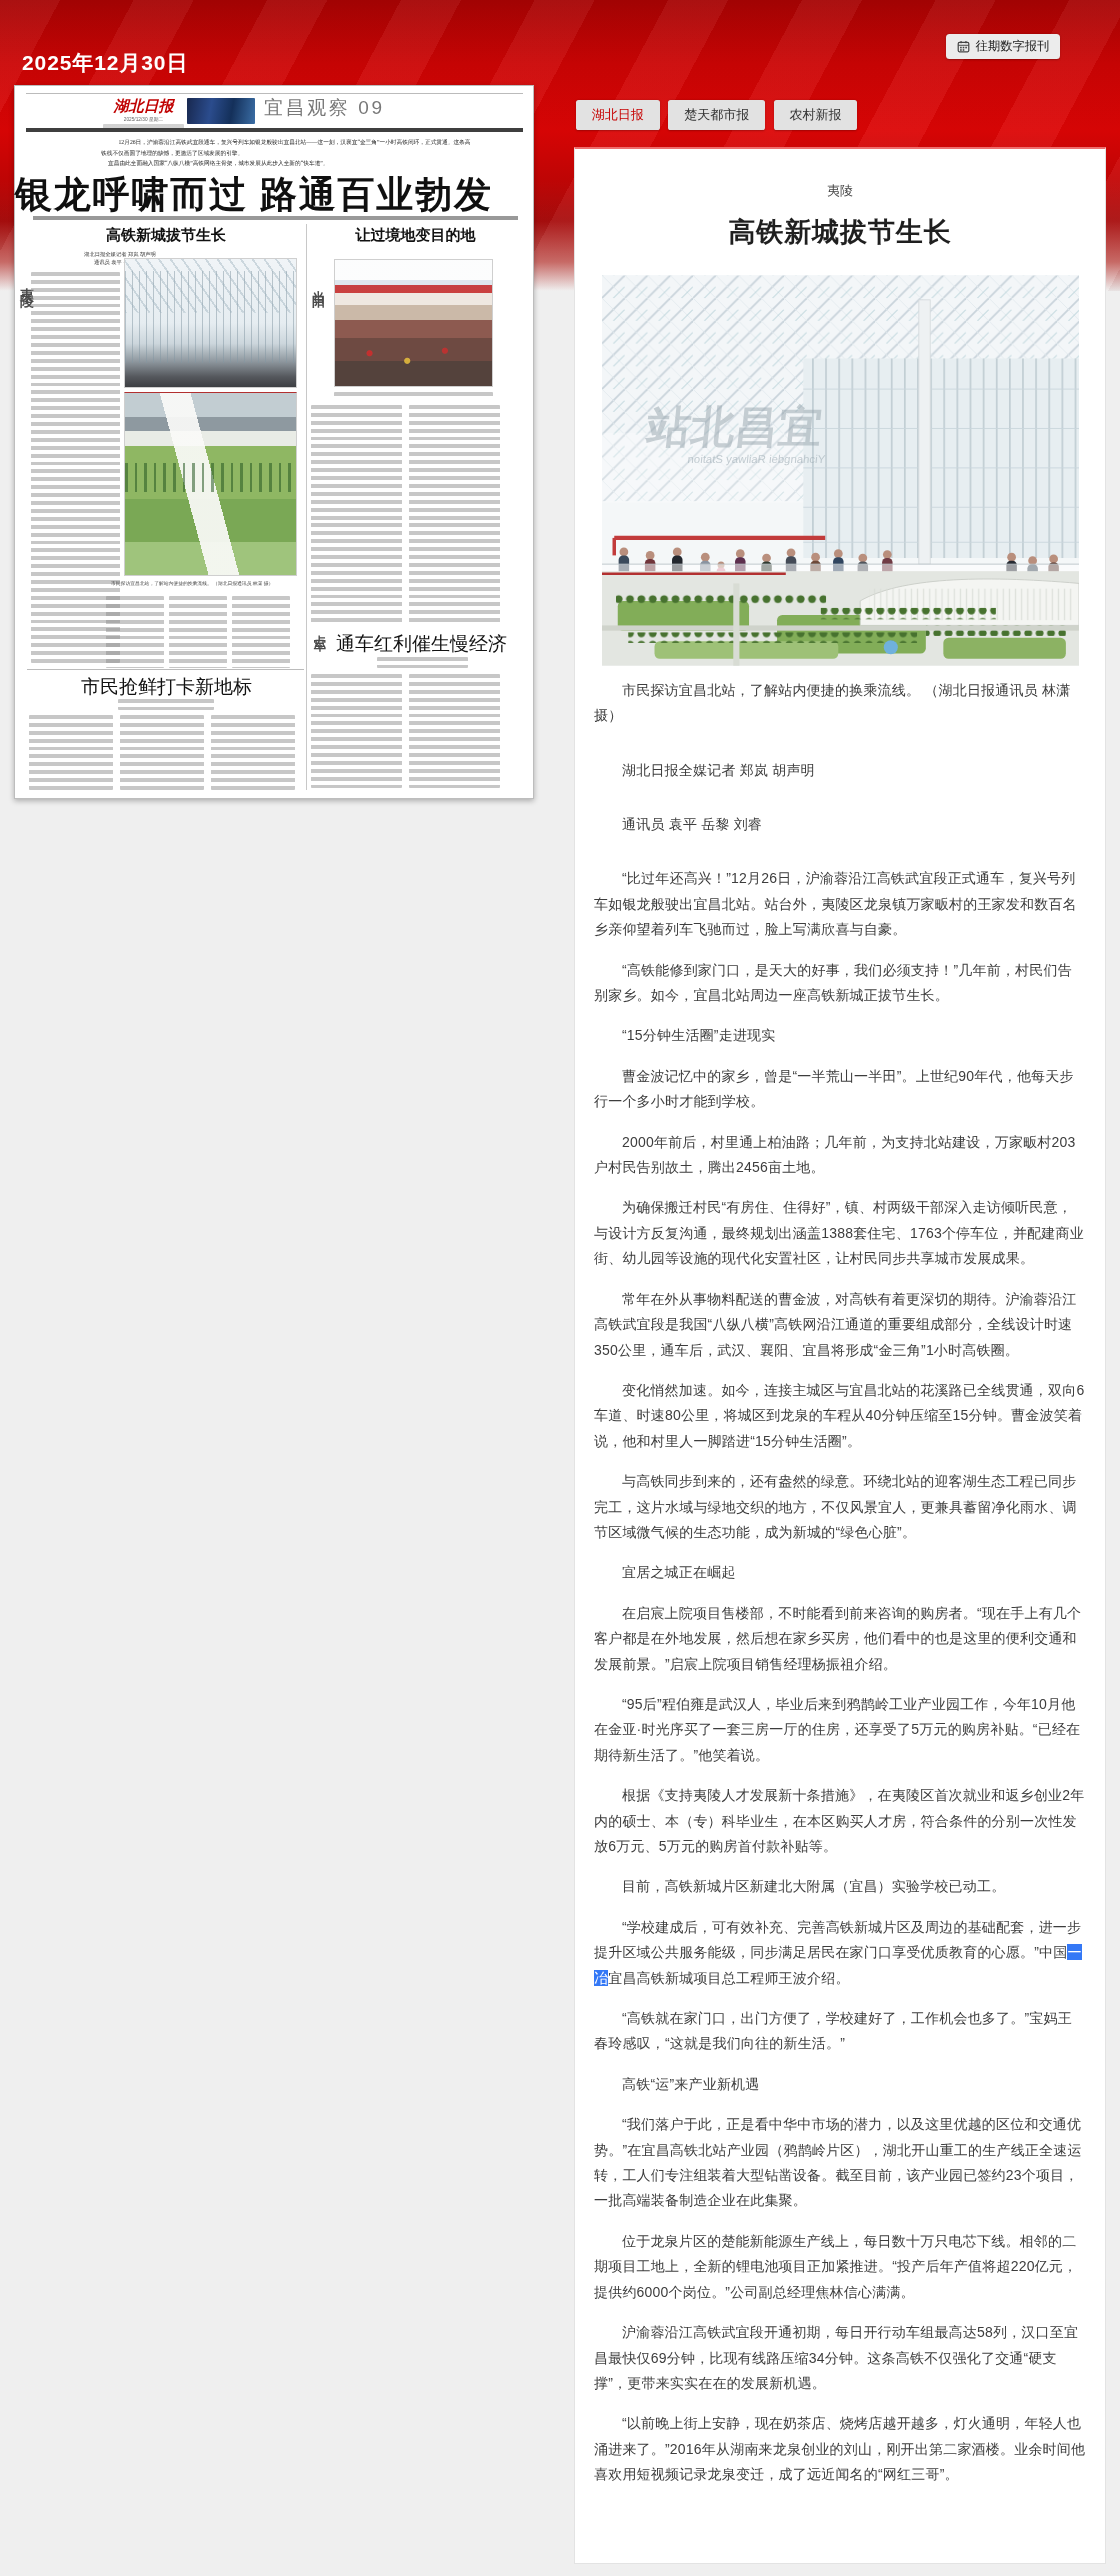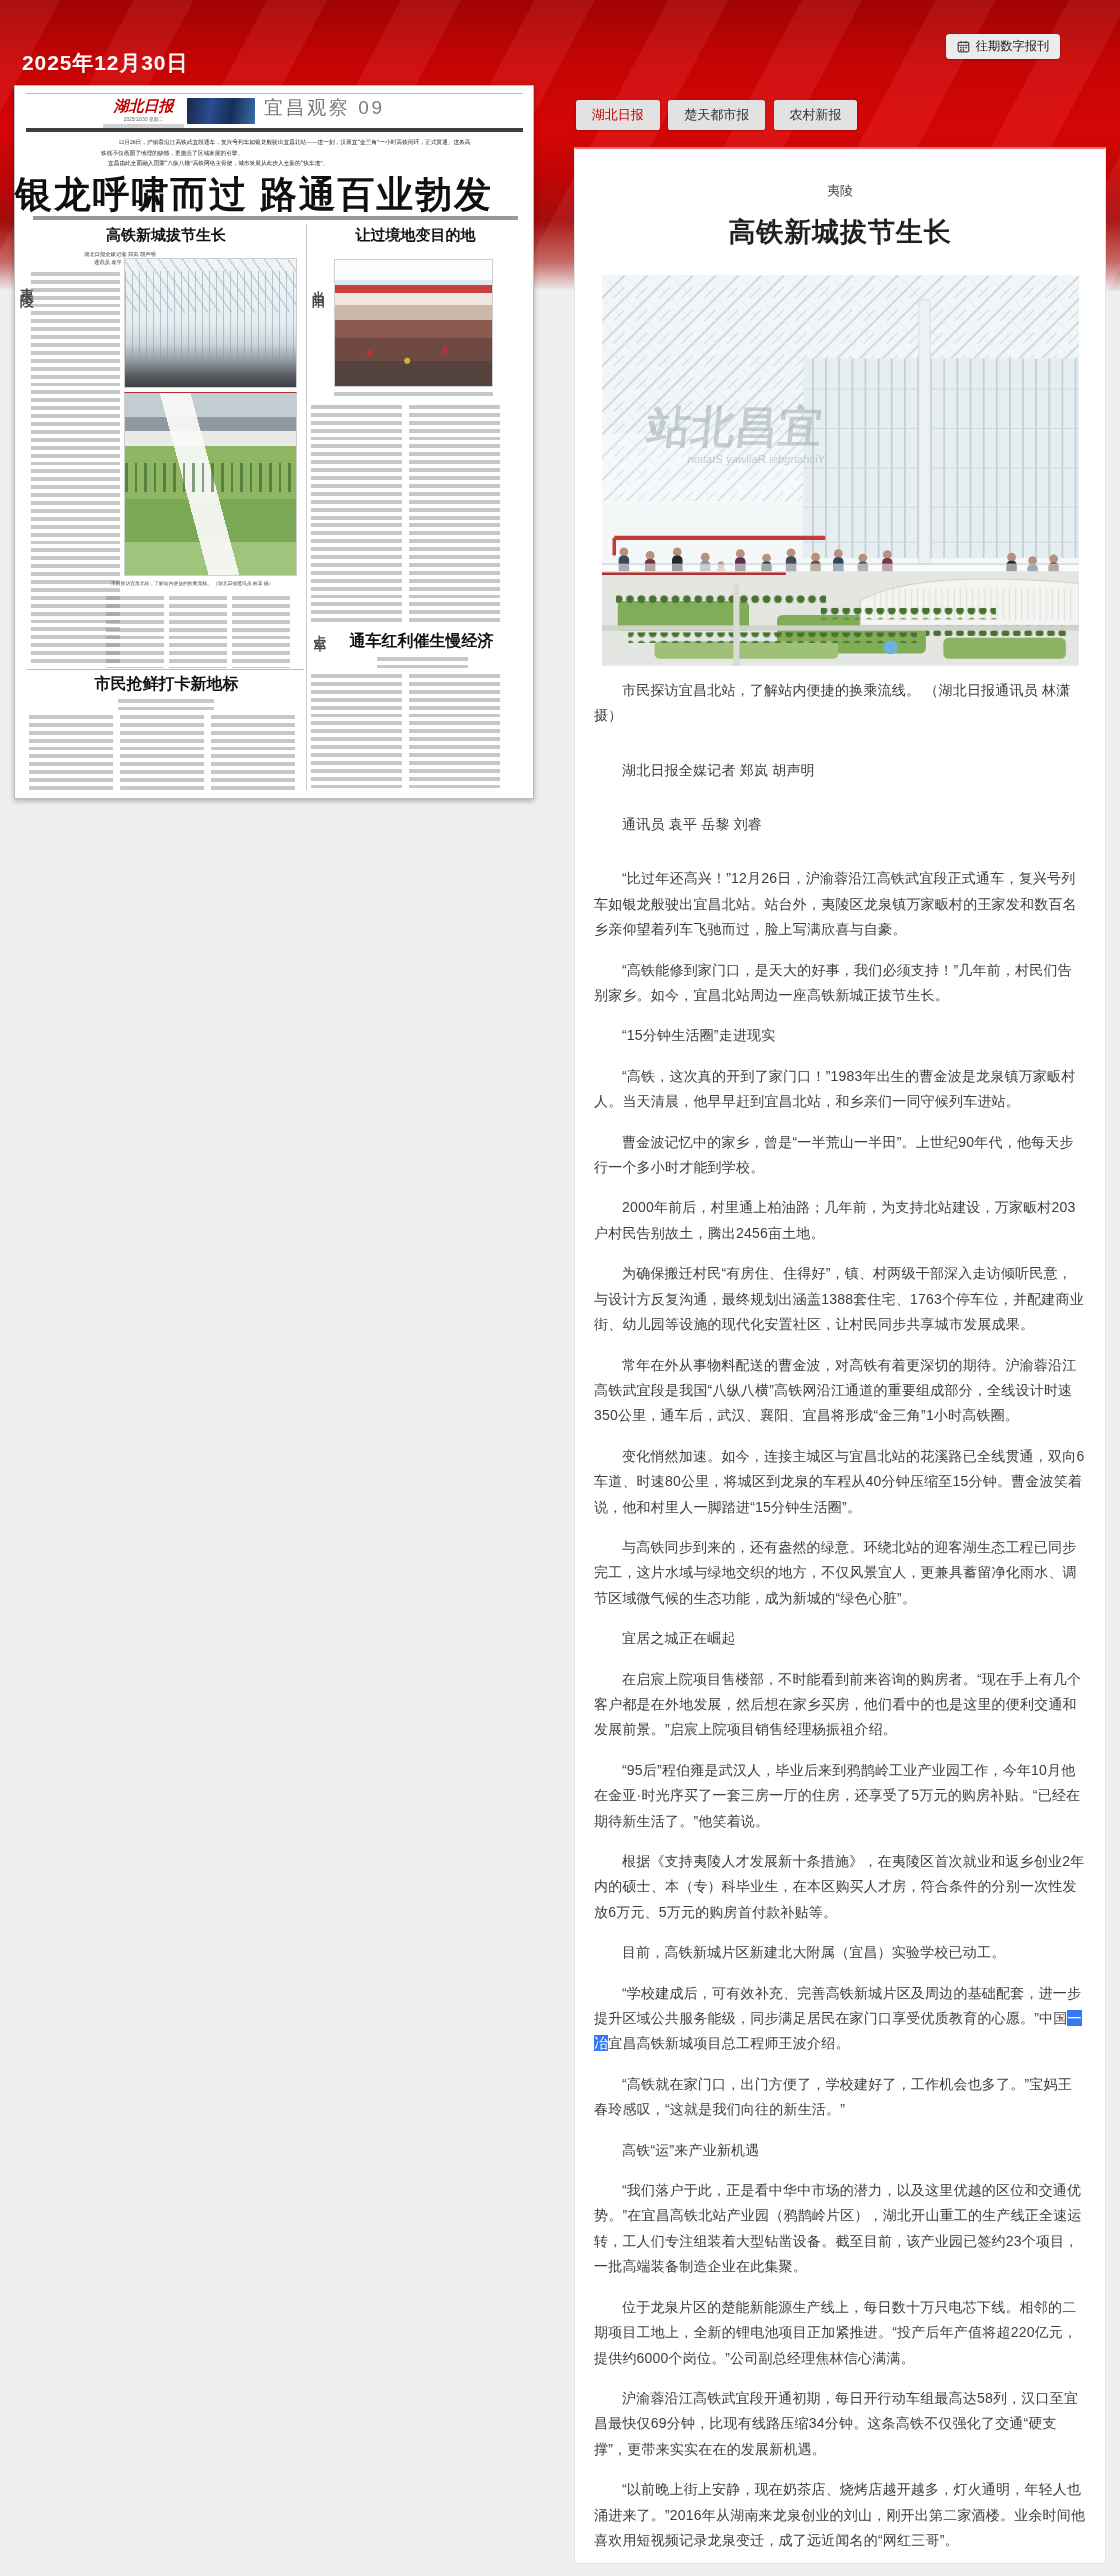--- a/index.html
+++ b/index.html
@@ -42,21 +42,21 @@
   .rule { background:#bbb; height:0.9px; }
   .rule-thick { background:#3f3f3f; height:3.5px; }
   .p-logo { font-family:"Liberation Serif", serif; font-weight:bold; font-style:italic; color:#c00000; font-size:15px; white-space:nowrap; }
   .p-meta { position:static; font-size:5.3px; color:#666; transform:scale(.9); white-space:nowrap; }
   .p-strip { background:linear-gradient(100deg,#18284f,#2b4c8d 35%,#14305a 65%,#3b6ea6); border-radius:0.9px; }
   .p-plabel { font-size:19px; color:#787878; letter-spacing:2.6px; white-space:nowrap; }
   .p-intro div { position:static; font-family:"Liberation Serif", serif; font-size:5.7px; color:#222; line-height:10.5px; white-space:nowrap; overflow:hidden; }
   .p-headline { font-size:37px; font-weight:bold; color:#101010; letter-spacing:1.8px; white-space:nowrap; }
   .p-div { background:#999; height:4.4px; }
   .p-h3 { font-family:"Liberation Serif", serif; font-weight:bold; font-size:15px; color:#111; text-align:center; white-space:nowrap; }
-  .p-h4 { font-family:"Liberation Serif", serif; font-weight:bold; font-size:16px; color:#111; text-align:center; white-space:nowrap; }
+  .p-h4 { font-family:"Liberation Serif", serif; font-weight:normal; font-size:19px; color:#111; text-align:center; white-space:nowrap; }
   .p-by { text-align:center; }
   .p-by div { position:static; font-size:5.3px; color:#333; line-height:7.9px; white-space:nowrap; }
   .p-cap { font-size:4.8px; color:#444; white-space:nowrap; overflow:hidden; }
   .vtag { writing-mode:vertical-rl; font-family:"Liberation Serif", serif; font-weight:bold; color:#4a4a4a; letter-spacing:5.3px; }
   .tx {
     background-image:repeating-linear-gradient(180deg,#8f8f8f 0 3.9px, transparent 3.9px 7.9px);
     opacity:.5; border-radius:0.9px;
   }
   .ph { border:0.9px solid #cfcfcf; }
   .ph-station {
@@ -316,21 +316,20 @@
   <div class="meta">
     <p>市民探访宜昌北站，了解站内便捷的换乘流线。 （湖北日报通讯员 林潇 摄）</p>
     <p>湖北日报全媒记者 郑岚 胡声明</p>
     <p>通讯员 袁平 岳黎 刘睿</p>
   </div>
 
   <div class="paras" id="paras">
       <p>“比过年还高兴！”12月26日，沪渝蓉沿江高铁武宜段正式通车，复兴号列车如银龙般驶出宜昌北站。站台外，夷陵区龙泉镇万家畈村的王家发和数百名乡亲仰望着列车飞驰而过，脸上写满欣喜与自豪。</p>
       <p>“高铁能修到家门口，是天大的好事，我们必须支持！”几年前，村民们告别家乡。如今，宜昌北站周边一座高铁新城正拔节生长。</p>
       <p>“15分钟生活圈”走进现实</p>
-      <p>“高铁，这次真的开到了家门口！”1983年出生的曹金波是龙泉镇万家畈村人。当天清晨，他早早赶到宜昌北站，和乡亲们一同守候列车进站。</p>
       <p>曹金波记忆中的家乡，曾是“一半荒山一半田”。上世纪90年代，他每天步行一个多小时才能到学校。</p>
       <p>2000年前后，村里通上柏油路；几年前，为支持北站建设，万家畈村203户村民告别故土，腾出2456亩土地。</p>
       <p>为确保搬迁村民“有房住、住得好”，镇、村两级干部深入走访倾听民意，与设计方反复沟通，最终规划出涵盖1388套住宅、1763个停车位，并配建商业街、幼儿园等设施的现代化安置社区，让村民同步共享城市发展成果。</p>
       <p>常年在外从事物料配送的曹金波，对高铁有着更深切的期待。沪渝蓉沿江高铁武宜段是我国“八纵八横”高铁网沿江通道的重要组成部分，全线设计时速350公里，通车后，武汉、襄阳、宜昌将形成“金三角”1小时高铁圈。</p>
       <p>变化悄然加速。如今，连接主城区与宜昌北站的花溪路已全线贯通，双向6车道、时速80公里，将城区到龙泉的车程从40分钟压缩至15分钟。曹金波笑着说，他和村里人一脚踏进“15分钟生活圈”。</p>
       <p>与高铁同步到来的，还有盎然的绿意。环绕北站的迎客湖生态工程已同步完工，这片水域与绿地交织的地方，不仅风景宜人，更兼具蓄留净化雨水、调节区域微气候的生态功能，成为新城的“绿色心脏”。</p>
       <p>宜居之城正在崛起</p>
       <p>在启宸上院项目售楼部，不时能看到前来咨询的购房者。“现在手上有几个客户都是在外地发展，然后想在家乡买房，他们看中的也是这里的便利交通和发展前景。”启宸上院项目销售经理杨振祖介绍。</p>
       <p>“95后”程伯雍是武汉人，毕业后来到鸦鹊岭工业产业园工作，今年10月他在金亚·时光序买了一套三房一厅的住房，还享受了5万元的购房补贴。“已经在期待新生活了。”他笑着说。</p>
       <p>根据《支持夷陵人才发展新十条措施》，在夷陵区首次就业和返乡创业2年内的硕士、本（专）科毕业生，在本区购买人才房，符合条件的分别一次性发放6万元、5万元的购房首付款补贴等。</p>

